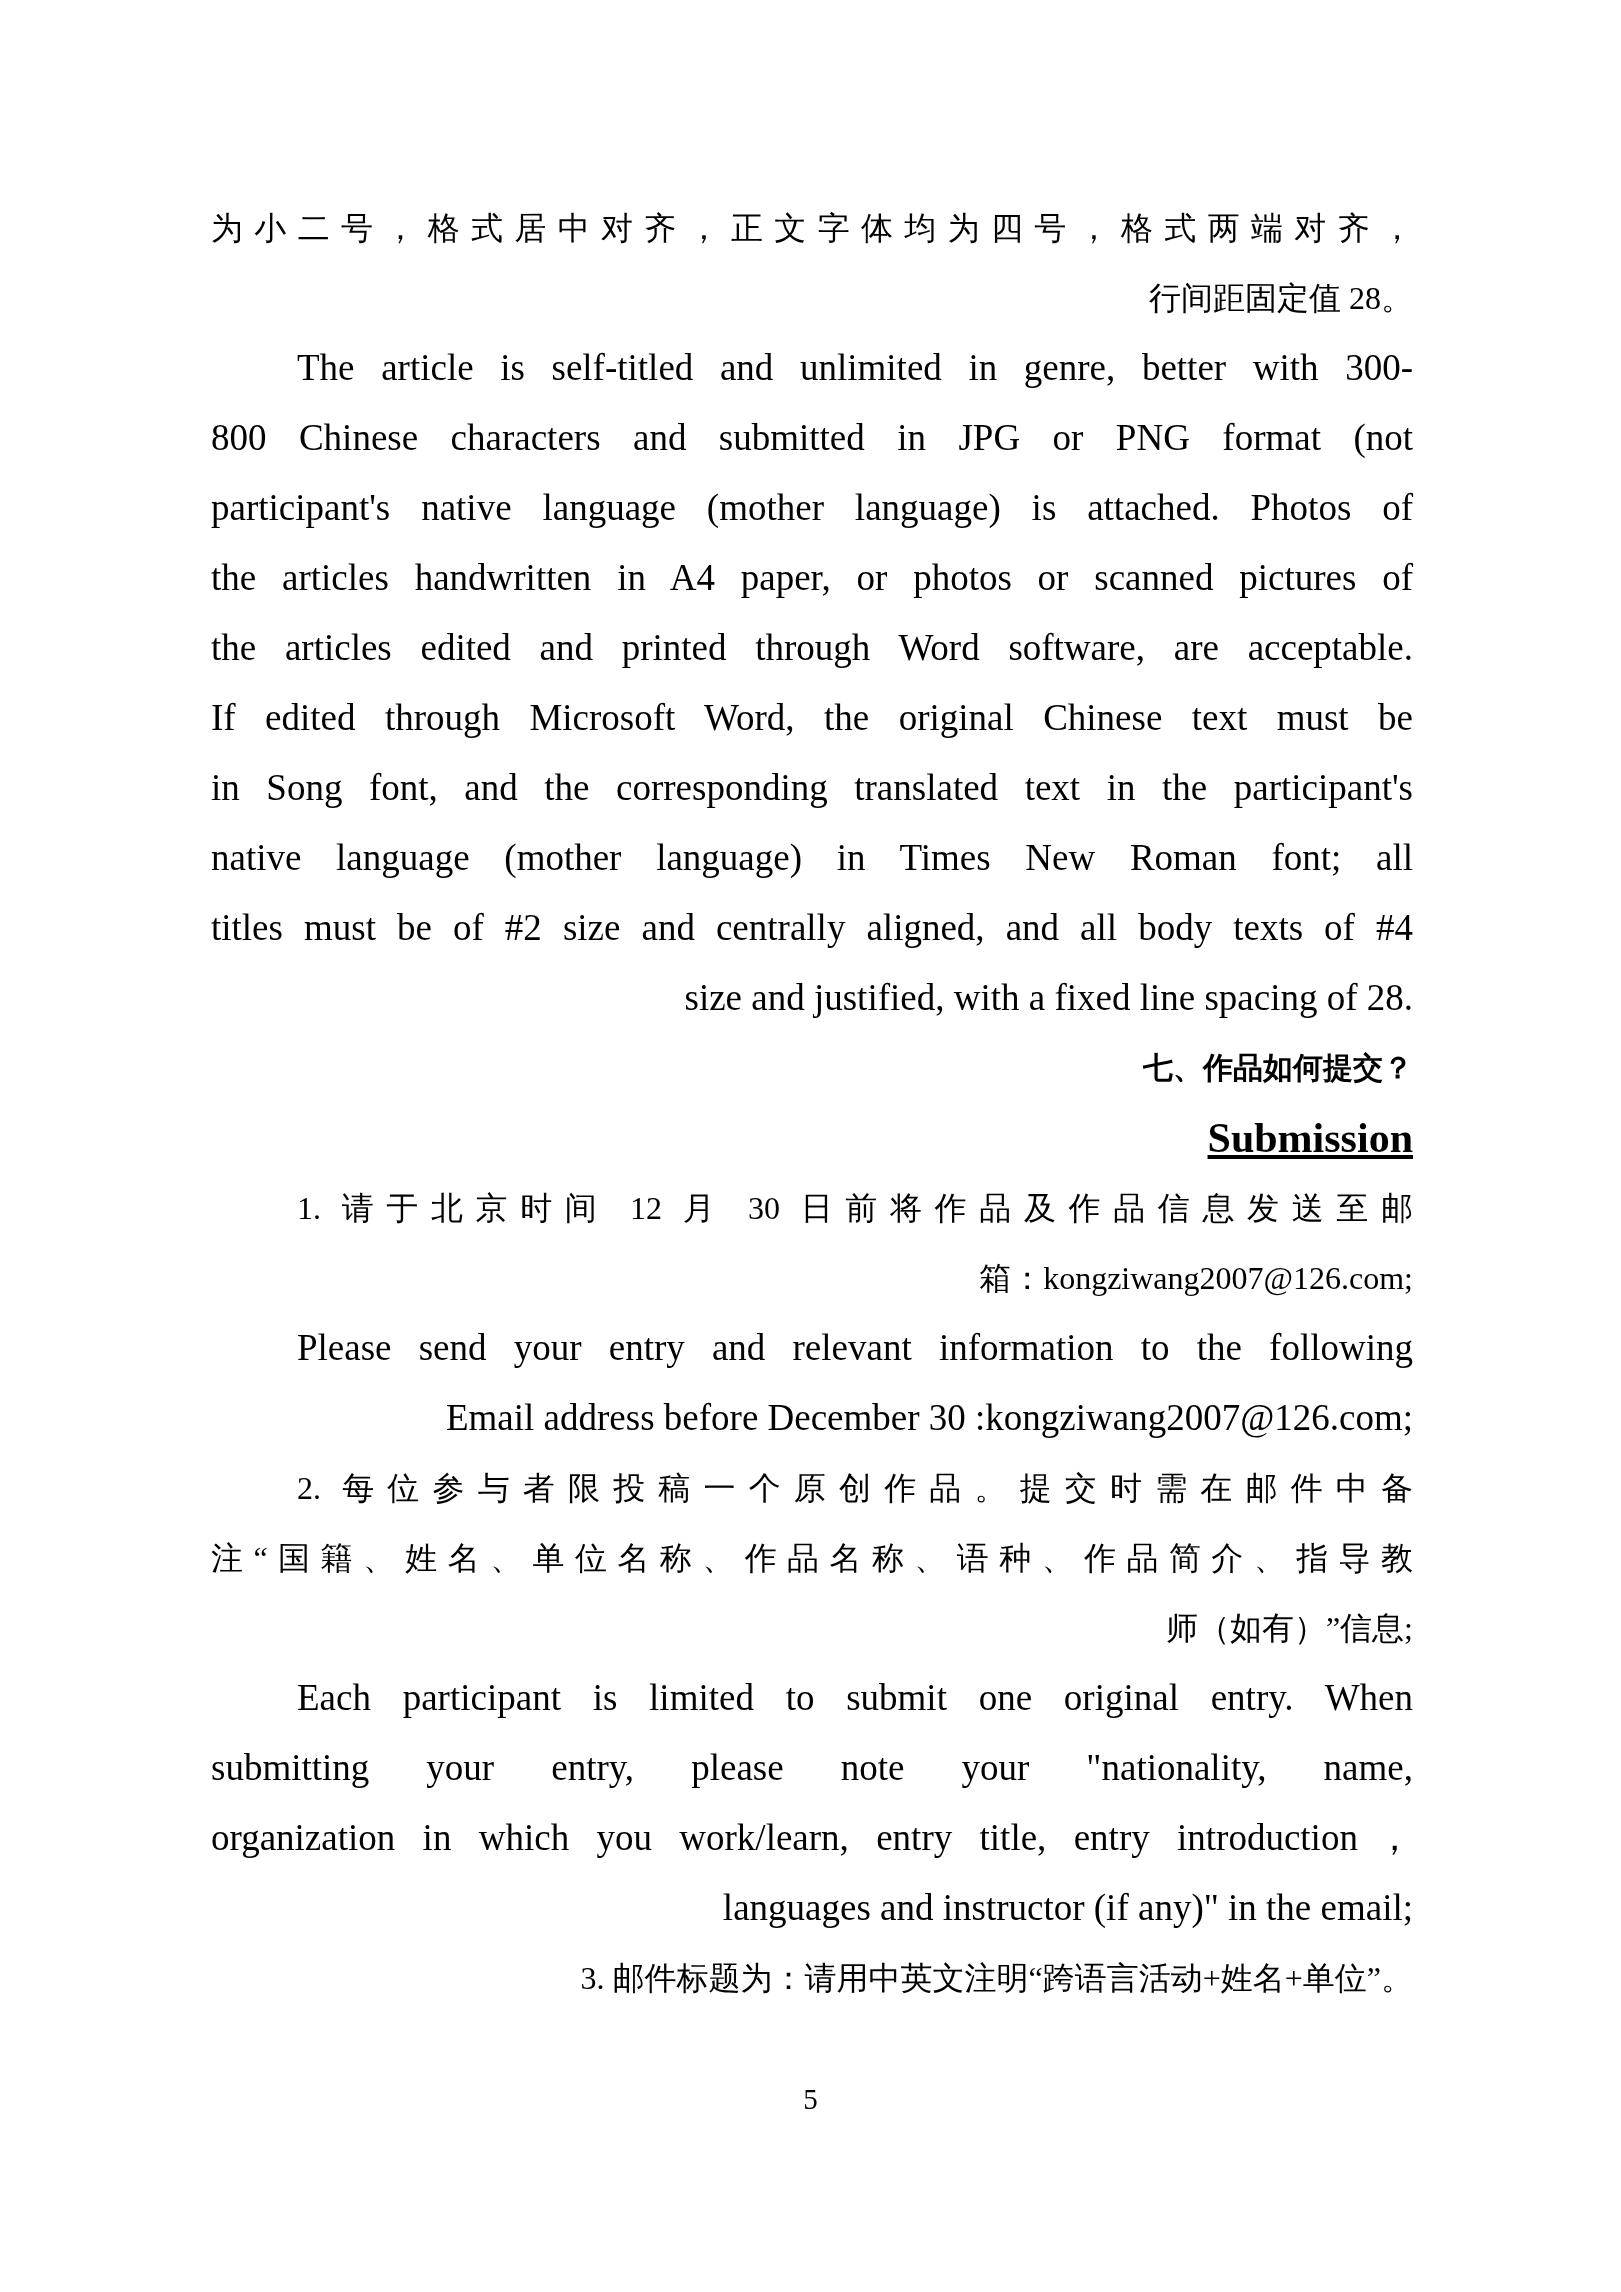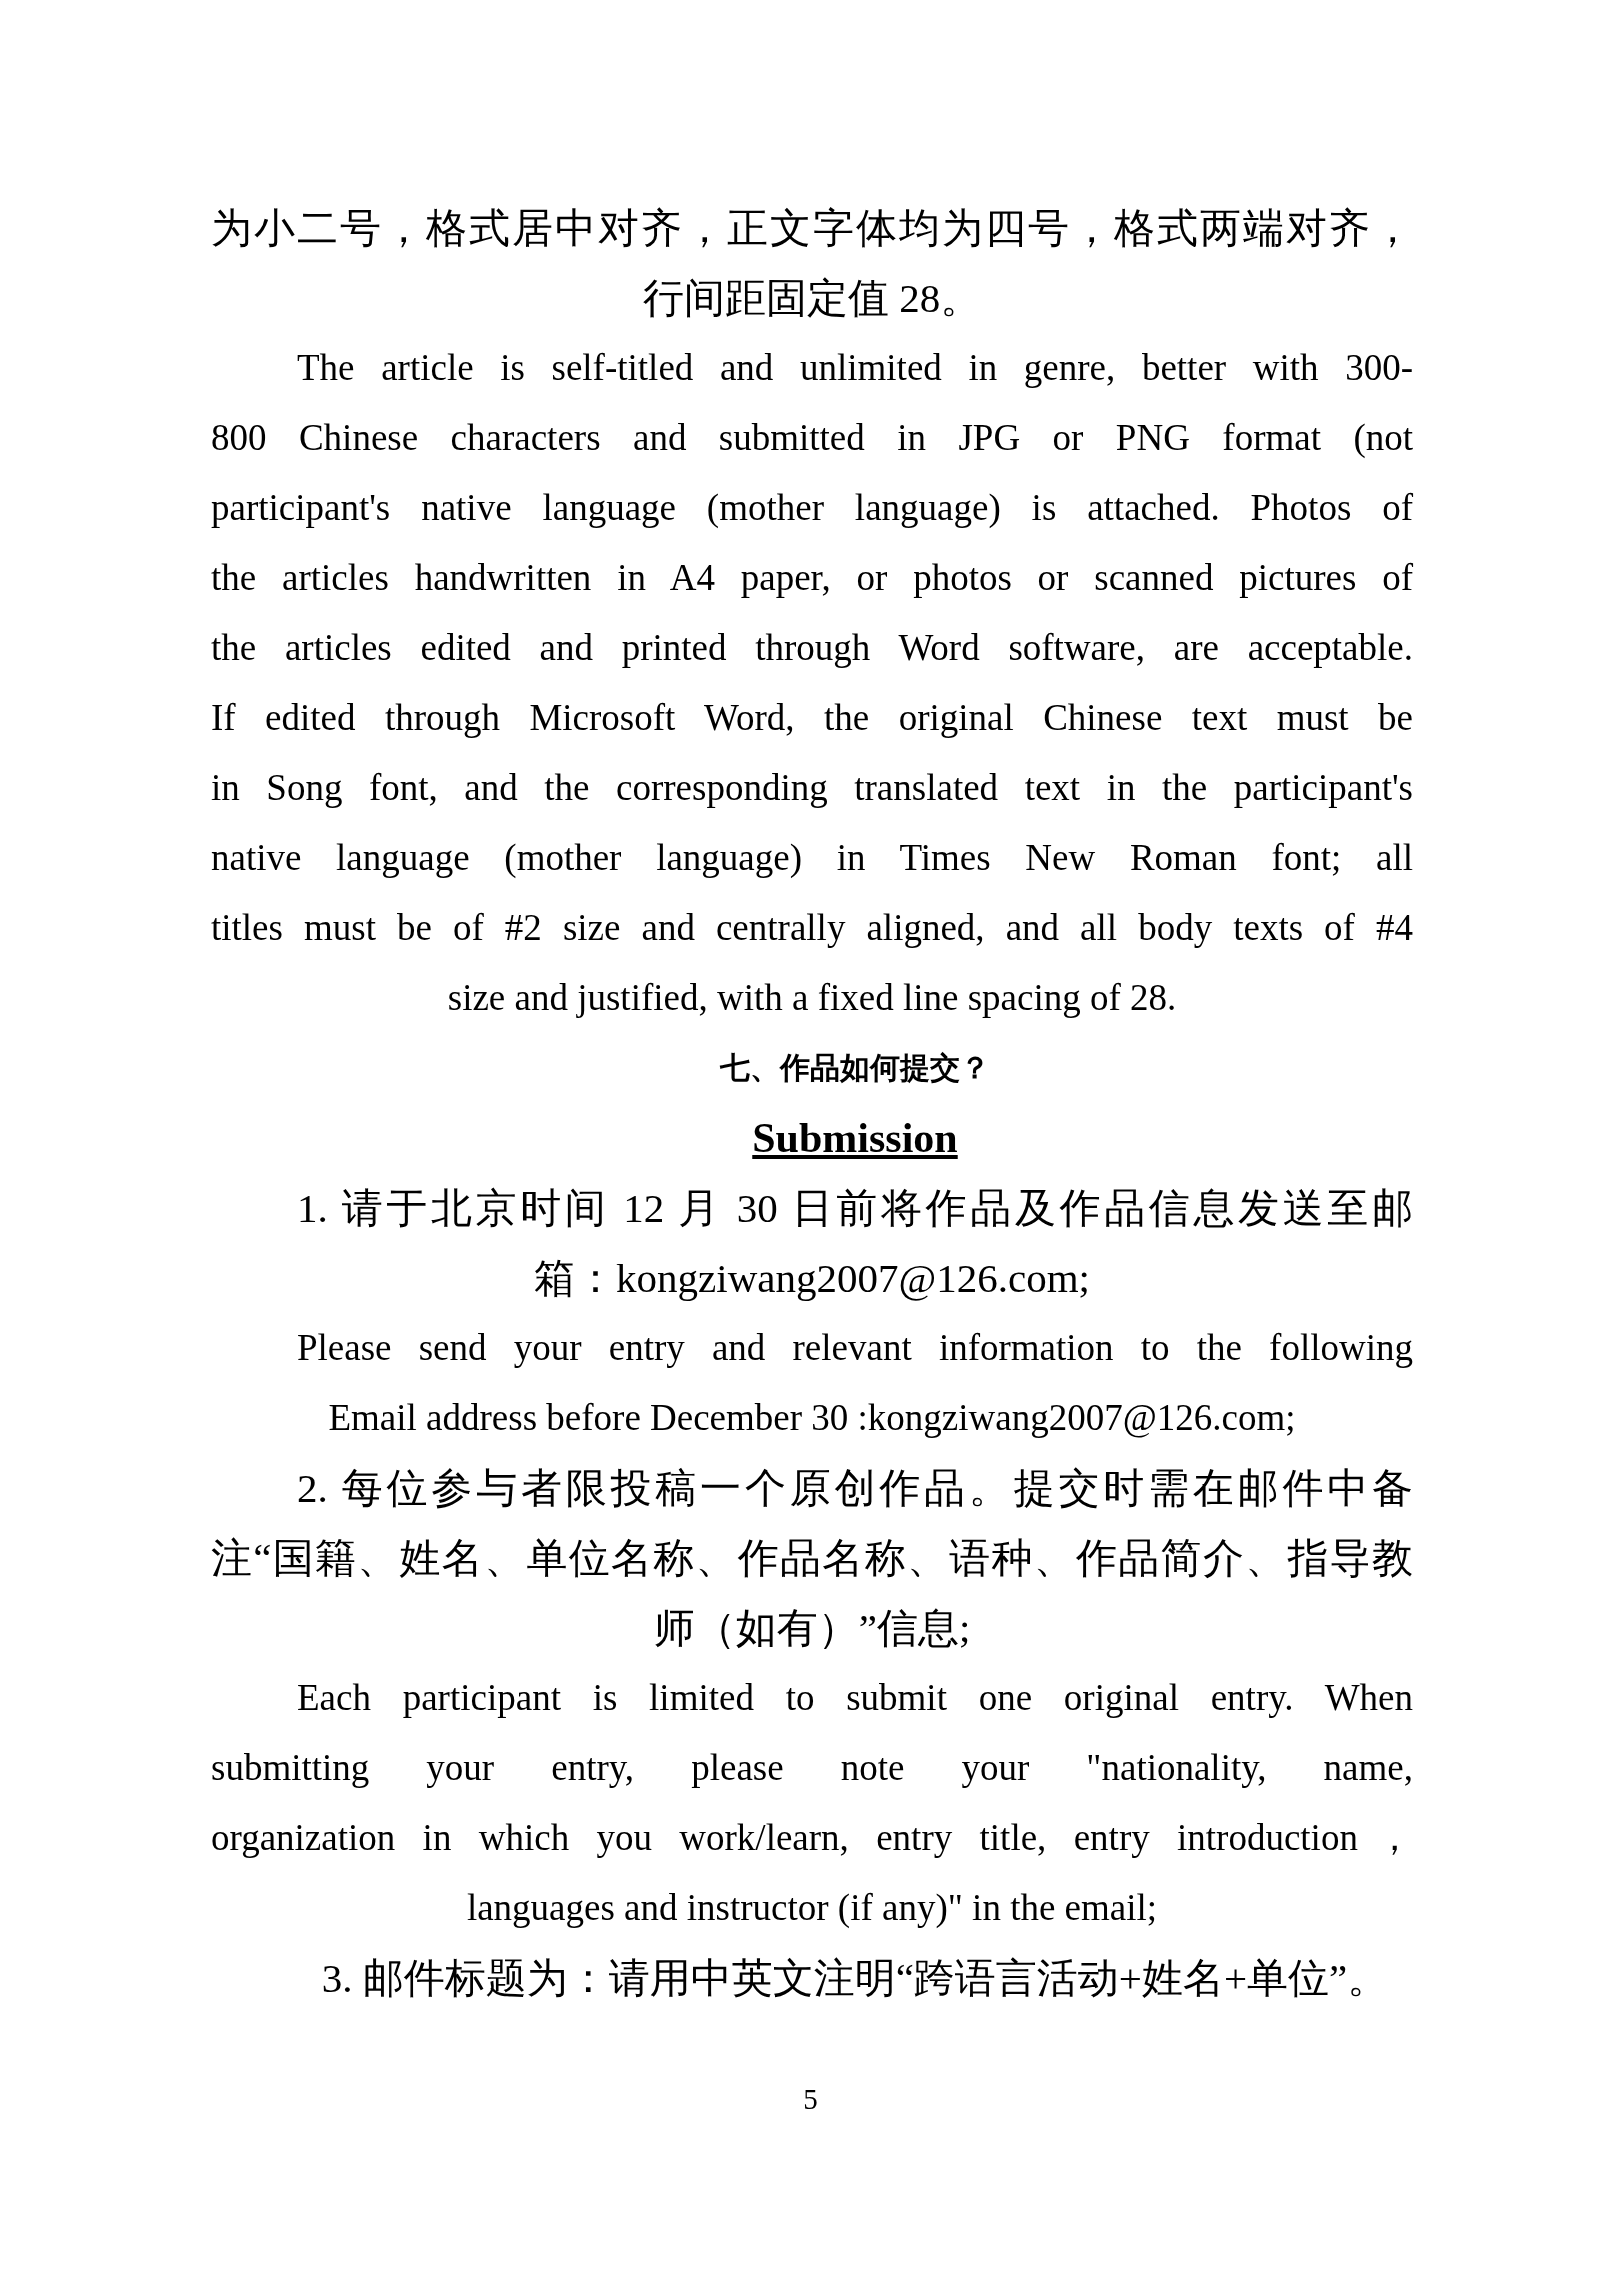--- a/index.html
+++ b/index.html
@@ -19,31 +19,31 @@
   .page-content {
     position: absolute;
     left: 211px;
     top: 193px;
     width: 1202px;
   }
   .line {
     height: 70px;
     line-height: 70px;
     white-space: nowrap;
-    text-align: center;
+    text-align: right;
   }
   .just {
     text-align: justify;
     text-align-last: justify;
   }
   .indent {
     text-indent: 86px;
   }
   .zh {
-    font-size: 41px;
+    font-size: 32px;
     font-family: "Liberation Serif", "DejaVu Serif", serif;
   }
   .en {
     font-size: 37px;
     font-family: "Liberation Serif", "DejaVu Serif", serif;
   }
   .heading {
     font-weight: bold;
     font-size: 30px;
     font-family: "Liberation Sans", "DejaVu Sans", sans-serif;

